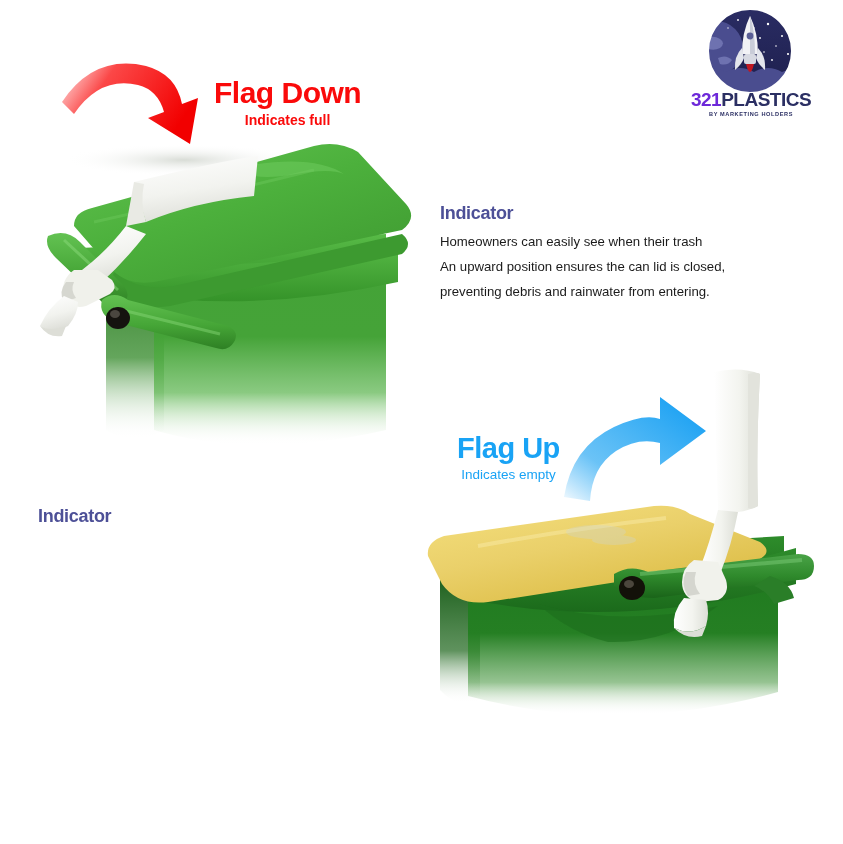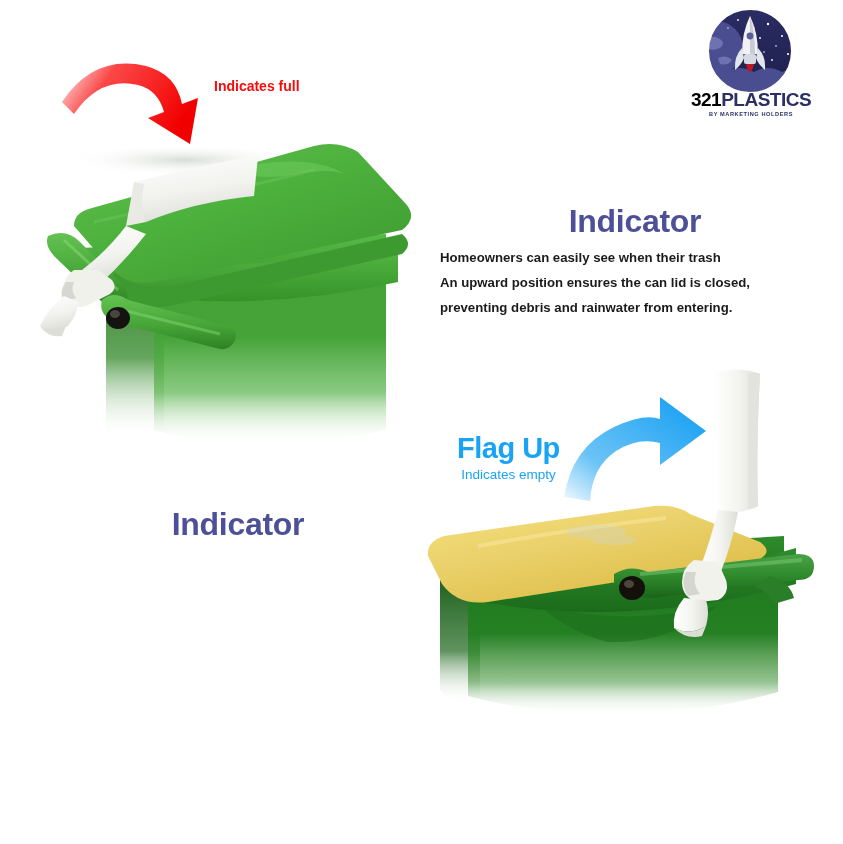--- a/index.html
+++ b/index.html
@@ -10,27 +10,27 @@
     font-family:"Liberation Sans", sans-serif;
     background:#ffffff;
   }
   .stage{ position:absolute; inset:0; }
 
   
   #logo{ position:absolute; left:690px; top:8px; width:122px; height:112px; }
   #logo .emblem{ position:absolute; left:8px; top:0; width:104px; height:86px; }
   #logo .wordmark{ position:absolute; left:0; top:82px; width:122px; text-align:center; }
   #logo .wm-main{ font-size:19px; font-weight:bold; letter-spacing:-0.5px; line-height:20px; white-space:nowrap; }
-  #logo .wm-321{ color:#000000; }
+  #logo .wm-321{ color:#6d28d9; }
   #logo .wm-plastics{ color:#2b2f63; }
   #logo .wm-sub{ font-size:5.6px; font-weight:bold; color:#2b2f63; letter-spacing:0.6px; line-height:8px; }
 
   
-  .head{ font-size:32px; font-weight:bold; letter-spacing:-0.3px;text-align:center; }
-  .body-txt{ font-size:13.2px; font-weight:bold; color:#1b1b1b; line-height:25px; }
+  .head{ font-size:18px; font-weight:bold; letter-spacing:-0.3px; }
+  .body-txt{ font-size:13.2px; font-weight:normal; color:#1b1b1b; line-height:25px; }
 
   #indicator-block{ position:absolute; left:440px; top:203px; width:390px; }
   #indicator-block .head{ color:#4d5097; margin-bottom:5px; }
 
   #streamline-block{ position:absolute; left:38px; top:506px; width:400px; }
   #streamline-block .head{ color:#4d5097; margin-bottom:5px; }
 
   #flag-down-label{ position:absolute; left:214px; top:76px; }
   #flag-down-label .t1{ font-size:30px; font-weight:bold; color:#fa0a0a; line-height:34px; letter-spacing:-0.5px; }
   #flag-down-label .t2{ font-size:14px; font-weight:bold; color:#fa0a0a; text-align:center; line-height:20px; }
@@ -107,20 +107,21 @@
       <linearGradient id="redG" x1="0" y1="0" x2="1" y2="0.4">
         <stop offset="0%" stop-color="#fa0a0a" stop-opacity="0.05"></stop>
         <stop offset="35%" stop-color="#fa0a0a" stop-opacity="0.75"></stop>
         <stop offset="100%" stop-color="#f20000" stop-opacity="1"></stop>
       </linearGradient>
     </defs>
     <path d="M2 62 Q34 14 86 26 Q116 34 122 64 L138 58 L130 104 L88 78 L104 72 Q98 50 78 45 Q40 36 14 74 Z" fill="url(#redG)"></path>
   </svg>
 
   <div id="flag-down-label">
+    <div class="t1">Flag Down</div>
     <div class="t2">Indicates full</div>
   </div>
 
   <svg class="art" id="bin-top" width="420" height="330" viewBox="0 0 420 330">
     <defs>
       <linearGradient id="tBody" x1="0" y1="0" x2="0" y2="1">
         <stop offset="0%" stop-color="#44a337"></stop>
         <stop offset="42%" stop-color="#45a338"></stop>
         <stop offset="72%" stop-color="#63b857" stop-opacity="0.75"></stop>
         <stop offset="100%" stop-color="#ffffff" stop-opacity="0"></stop>

